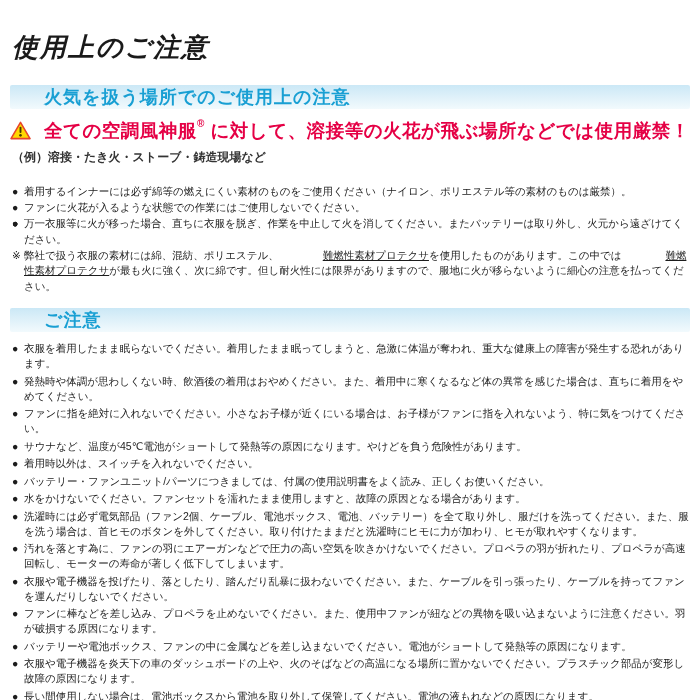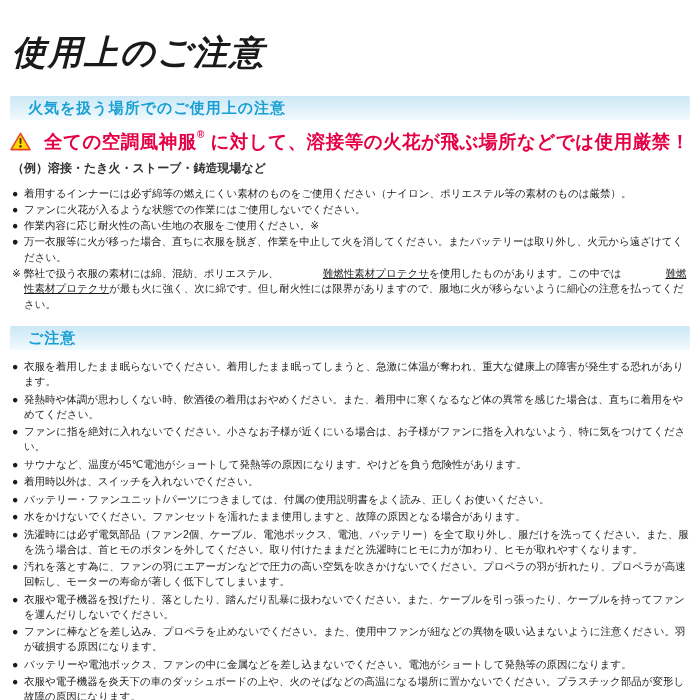--- a/index.html
+++ b/index.html
@@ -4,41 +4,41 @@
 <style>
   html,body{margin:0;padding:0;background:#fff;}
   body{
     width:700px;height:700px;overflow:hidden;
     font-family:"Liberation Sans","DejaVu Sans",sans-serif;
     color:#222;-webkit-font-smoothing:antialiased;
   }
   .page{padding:30px 10px 0 10px;box-sizing:border-box;}
 
   .title{
-    font-size:34px;font-style:italic;font-weight:bold;color:#1a1a1a;
+    font-size:26px;font-style:italic;font-weight:bold;color:#1a1a1a;
     margin:0 0 20px 2px;letter-spacing:2px;
   }
 
   .sec-header{
-    height:24px;line-height:24px;padding-left:18px;margin:0 0 9px 0;
+    height:24px;line-height:24px;padding-left:34px;margin:0 0 9px 0;
     background:linear-gradient(180deg,#cbe8f6 0%,#ddf0f9 45%,#f2fafd 100%);
-    color:var(--accent,#189fd3);font-weight:bold;font-size:15px;
+    color:var(--accent,#189fd3);font-weight:bold;font-size:18px;
     letter-spacing:1px;border-radius:2px;
   }
 
   .warning{
     display:flex;align-items:center;gap:13px;
     color:var(--warn,#e50045);font-weight:bold;font-size:18.5px;
     margin:4px 0 6px 0;letter-spacing:0.5px;white-space:nowrap;
   }
   .warn-icon{flex:0 0 auto;display:inline-flex;}
   .warn-icon svg{width:21px;height:19px;}
   .reg-mark{font-size:10px;vertical-align:top;}
 
-  .example{font-size:12px;font-weight:bold;color:#333;margin:0 0 9px 2px;}
+  .example{font-size:12px;font-weight:bold;color:#333;margin:0 0 18px 2px;}
 
   ul.list{list-style:none;margin:0;padding:0 0 0 2px;font-size:10.5px;color:#1c1c1c;}
   ul.list li{position:relative;padding-left:12px;line-height:15.5px;}
   ul.list .marker{position:absolute;left:0;top:0;}
   ul.list-fire li{margin-bottom:0.5px;}
   ul.list-caution li{margin-bottom:2.5px;line-height:15px;}
   .u-em{font-weight:normal;text-decoration:underline;padding-left:44px;}
 
   .caution-sec{margin-top:14px;}
 </style>
@@ -63,21 +63,21 @@
         </svg>
       </span>
       <span class="warn-text"><span>全ての空調風神服</span><span class="reg-mark">®</span><span> に対して、溶接等の火花が飛ぶ場所などでは使用厳禁！</span></span>
     </div>
 
     <div class="example">（例）溶接・たき火・ストーブ・鋳造現場など</div>
 
     <ul class="list list-fire" id="fire-list">
         <li><span class="marker">●</span><span class="txt"><span>着用するインナーには必ず綿等の燃えにくい素材のものをご使用ください（ナイロン、ポリエステル等の素材のものは厳禁）。</span></span></li>
         <li><span class="marker">●</span><span class="txt"><span>ファンに火花が入るような状態での作業にはご使用しないでください。</span></span></li>
-        <li><span class="marker">●</span><span class="txt"><span>作業内容に応じ耐火性の高い生地の衣服をご使用ください。※</span></span></li>
+        <li><span class="marker">●</span></li>
         <li><span class="marker">●</span></li>
         <li><span class="marker">●</span><span class="txt"><span>万一衣服等に火が移った場合、直ちに衣服を脱ぎ、作業を中止して火を消してください。またバッテリーは取り外し、火元から遠ざけてください。</span></span></li>
         <li><span class="marker">※</span><span class="txt"><span>弊社で扱う衣服の素材には綿、混紡、ポリエステル、</span><span class="u-em">難燃性素材プロテクサ</span><span>を使用したものがあります。この中では</span><span class="u-em">難燃性素材プロテクサ</span><span>が最も火に強く、次に綿です。但し耐火性には限界がありますので、服地に火が移らないように細心の注意を払ってください。</span></span></li>
       </ul>
   </section>
 
   <section class="caution-sec">
     <div class="sec-header">
       <span>ご注意</span>
     </div>

